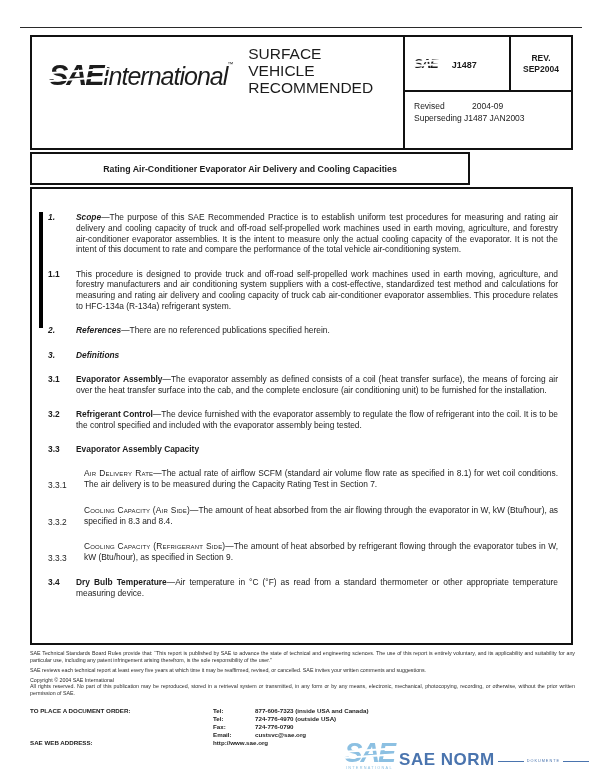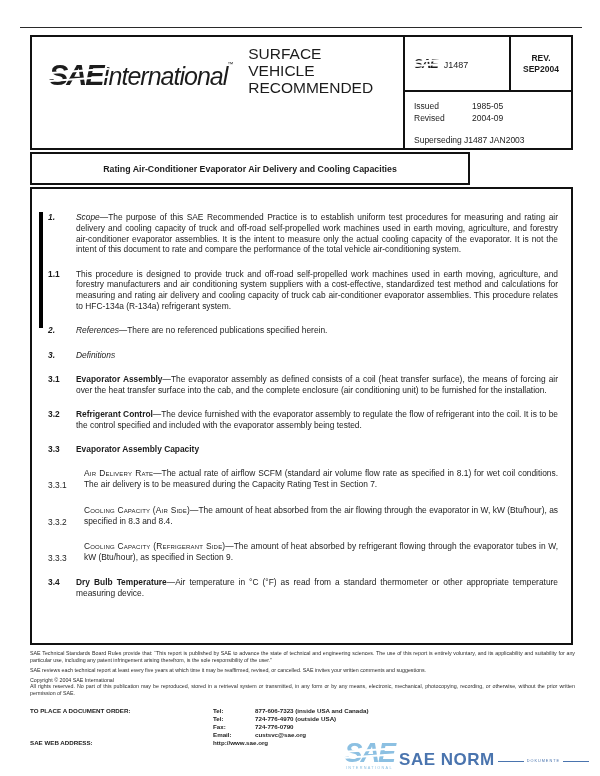--- a/index.html
+++ b/index.html
@@ -17,43 +17,43 @@
   .s1{top:9px;} .s2{top:17px;}
   .intl{font-style:italic;font-size:25px;font-weight:400;letter-spacing:-1px;margin-top:26px;line-height:1;}
   .tm{font-size:6px;vertical-align:top;font-style:normal;}
   .doc-type{margin:8px 0 0 10px;font-weight:normal;font-size:15.5px;line-height:17px;letter-spacing:0;}
   .hdr-right{width:168px;border-left:2px solid #111;display:flex;flex-direction:column;box-sizing:border-box;}
   .hdr-right-top{display:flex;height:53px;border-bottom:2px solid #111;}
   .cell-doc{flex:1;display:flex;align-items:center;padding-left:9px;}
   .mini-sae{position:relative;font-style:italic;font-weight:900;font-size:13px;letter-spacing:-1px;}
   .mini-sae .stripe{position:absolute;left:0;width:26px;height:1.5px;background:#fff;transform:rotate(-4deg);}
   .ms1{top:4px;} .ms2{top:8px;}
-  .doc-num{font-size:9px;margin-left:6px;margin-top:2px;}
+  .doc-num{font-size:9px;margin-left:14px;margin-top:2px;font-weight:bold;}
   .cell-rev{width:60px;border-left:2px solid #111;display:flex;flex-direction:column;
             align-items:center;justify-content:center;font-weight:bold;font-size:8.5px;line-height:11px;}
   .hdr-right-bottom{flex:1;padding:8px 0 0 9px;font-size:8.5px;line-height:12px;}
   .ir-row{display:flex;} .ir-label{width:58px;} 
-  .superseding{margin-top:10px;}
+  .superseding{}
 
   
   .tbar{position:absolute;top:152px;left:30px;width:440px;height:33px;border:2px solid #111;
         box-sizing:border-box;display:flex;align-items:center;justify-content:center;
         font-weight:bold;font-size:8.8px;}
 
   
   .bodybox{position:absolute;top:187px;left:30px;width:543px;height:458px;border:2px solid #111;
            box-sizing:border-box;padding:23px 13px 0 16px;font-size:8.4px;line-height:10.8px;}
   .chbar{position:absolute;left:7px;top:23px;width:4px;height:116px;background:#000;}
   .section{display:flex;margin-bottom:13.5px;}
   .num{width:28px;flex:none;}
   .sec33 .num{width:36px;margin-top:12px;}
   .n-bi{font-weight:bold;font-style:italic;}
   .n-b{font-weight:bold;}
   .stext{flex:1;text-align:justify;}
-  .lead-bi{font-weight:normal;font-style:italic;}
+  .lead-bi{font-weight:bold;font-style:italic;}
   .lead-b{font-weight:bold;}
   .lead-sc{font-variant:small-caps;letter-spacing:0.2px;margin-top:36px;}
 
   
   .legal{position:absolute;top:650px;left:30px;width:545px;font-size:5.3px;line-height:6.6px;
          text-align:justify;color:#2b2b2b;}
   .legal p{margin:0 0 3.5px 0;}
   .legal .nogap{margin-bottom:0;}
   .order{position:absolute;top:707px;left:30px;width:420px;font-size:6.2px;line-height:8px;
          font-weight:bold;color:#222;}
@@ -103,24 +103,20 @@
           </span>
           <span class="doc-num">J1487</span>
         </div>
         <div class="cell-rev">
           <div>REV.</div>
           <div>SEP2004</div>
         </div>
       </div>
       <div class="hdr-right-bottom">
         <div class="ir-row">
-          <span class="ir-label">Issued</span>
-          <span>1985-05</span>
-        </div>
-        <div class="ir-row">
           <span class="ir-label">Revised</span>
           <span>2004-09</span>
         </div>
         <div class="superseding">Superseding J1487 JAN2003</div>
       </div>
     </div>
   </div>
 
   <div class="tbar">
     <span>Rating Air-Conditioner Evaporator Air Delivery and Cooling Capacities</span>

